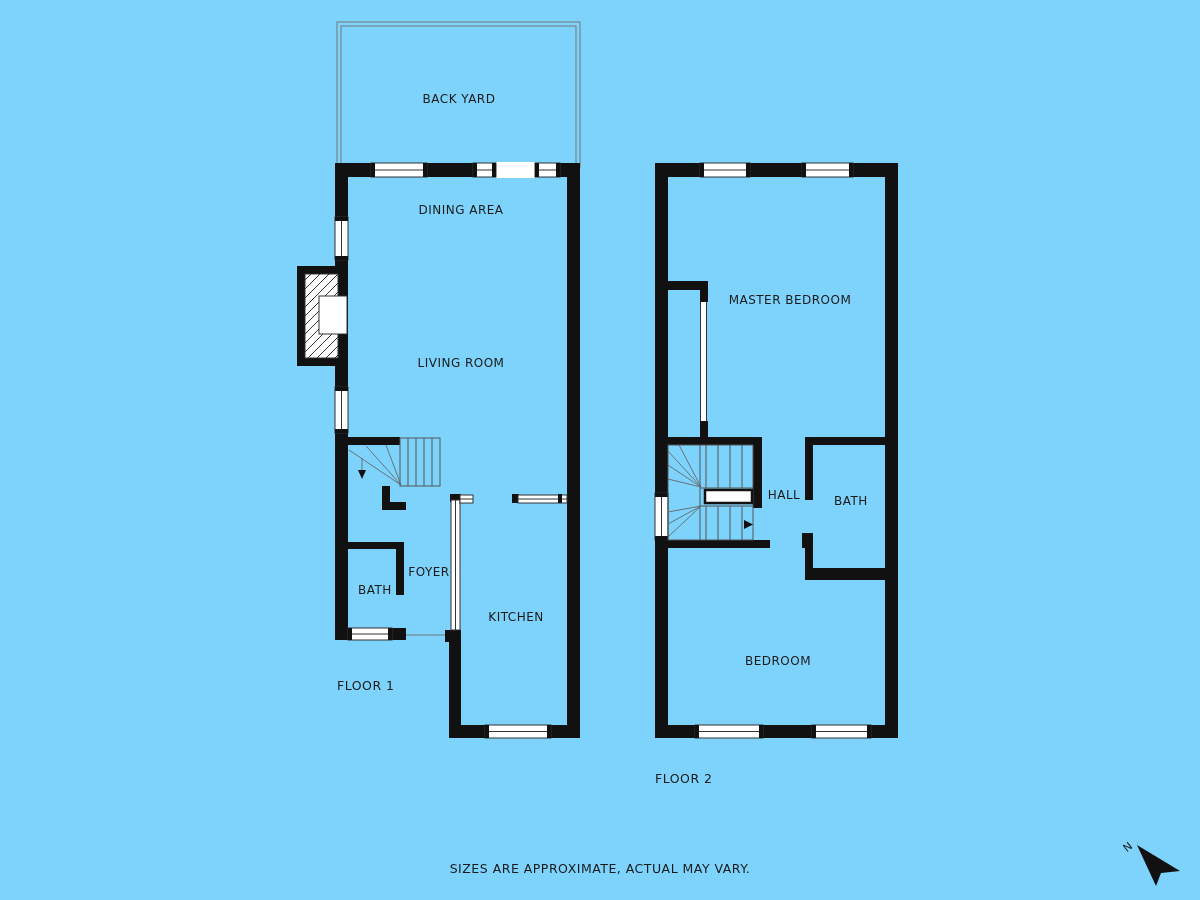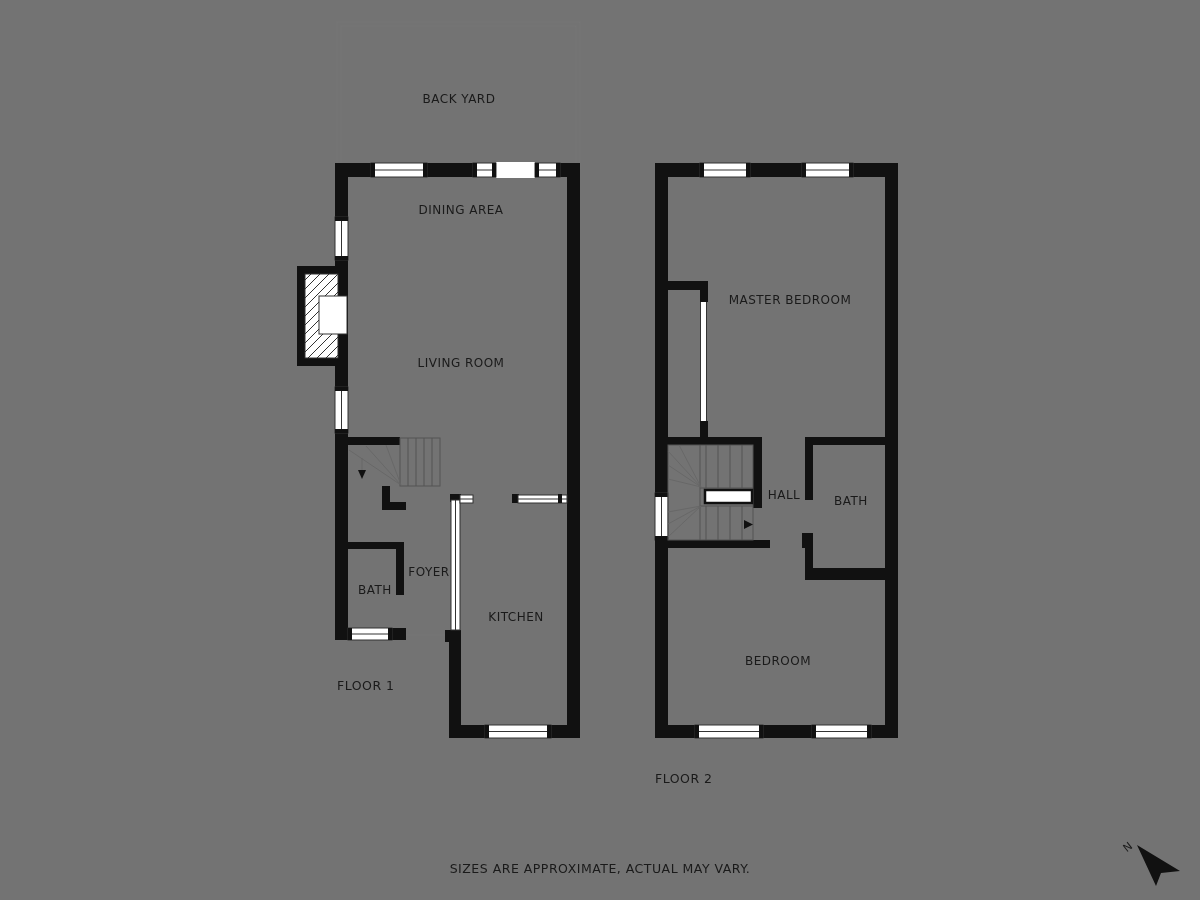--- a/index.html
+++ b/index.html
@@ -1,16 +1,16 @@
 <!DOCTYPE html>
 <html><head>
 <meta charset="utf-8">
 <style>
   html,body{margin:0;padding:0;background:#fff;}
-  .canvas{position:relative;width:1200px;height:900px;background:#737373;overflow:hidden;
+  .canvas{position:relative;width:1200px;height:900px;background:#7dd3fc;overflow:hidden;
           font-family:"DejaVu Sans",sans-serif;}
   svg{position:absolute;left:0;top:0;}
   .wall{fill:#111111;stroke:none;}
   .gap{fill:#ffffff;stroke:none;}
   .winbody{fill:#ffffff;stroke:#333333;stroke-width:1;}
   .winline{stroke:#333333;stroke-width:1;fill:none;}
   .wincap{fill:#111111;}
   .thin{fill:none;stroke:#555555;stroke-width:1;}
   .thin2{fill:none;stroke:#777777;stroke-width:1;}
   .tread{stroke:#555555;stroke-width:1;}

